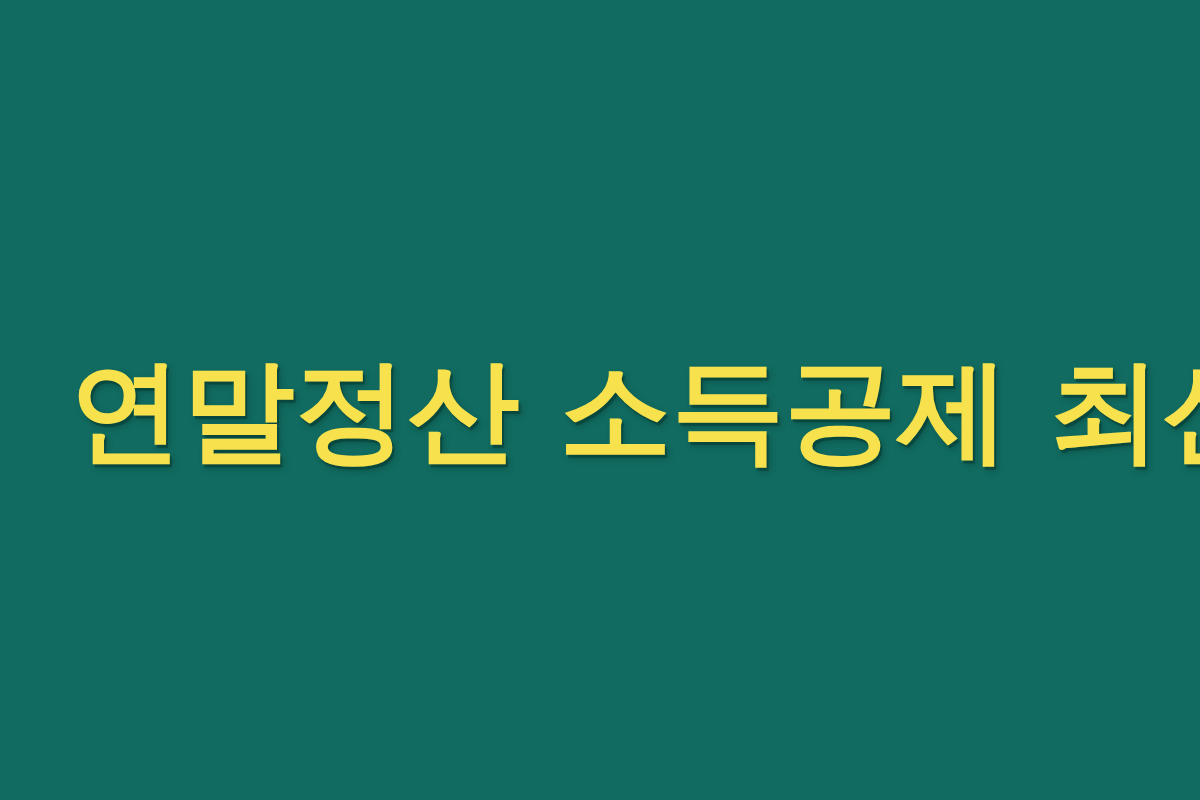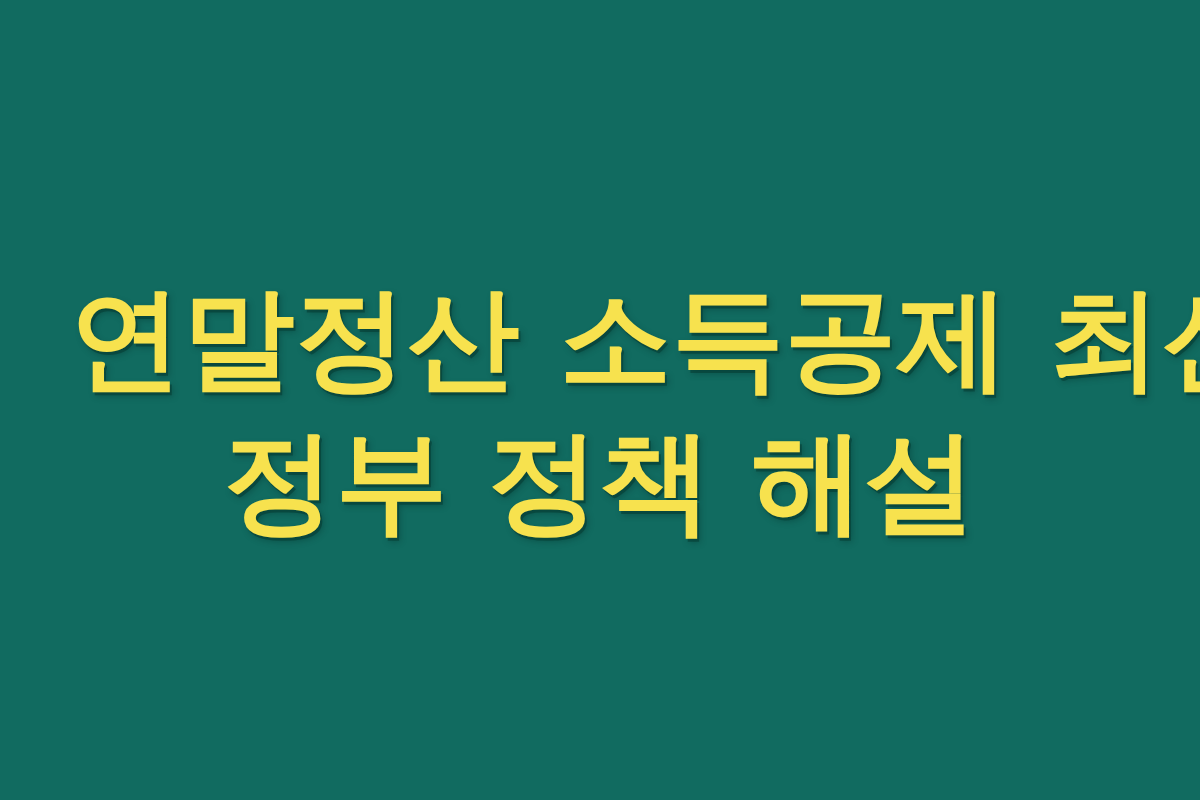--- a/index.html
+++ b/index.html
@@ -54,17 +54,16 @@
 </style>
 </head>
 <body>
 
 <div class="poster">
 
   <div class="title-block">
 
     <span class="title-line line-1">연말정산 소득공제 최신</span>
 
-    <span class="title-line line-2">정부 정책 해설</span>
 
   </div>
 
 </div>
 
 </body></html>

